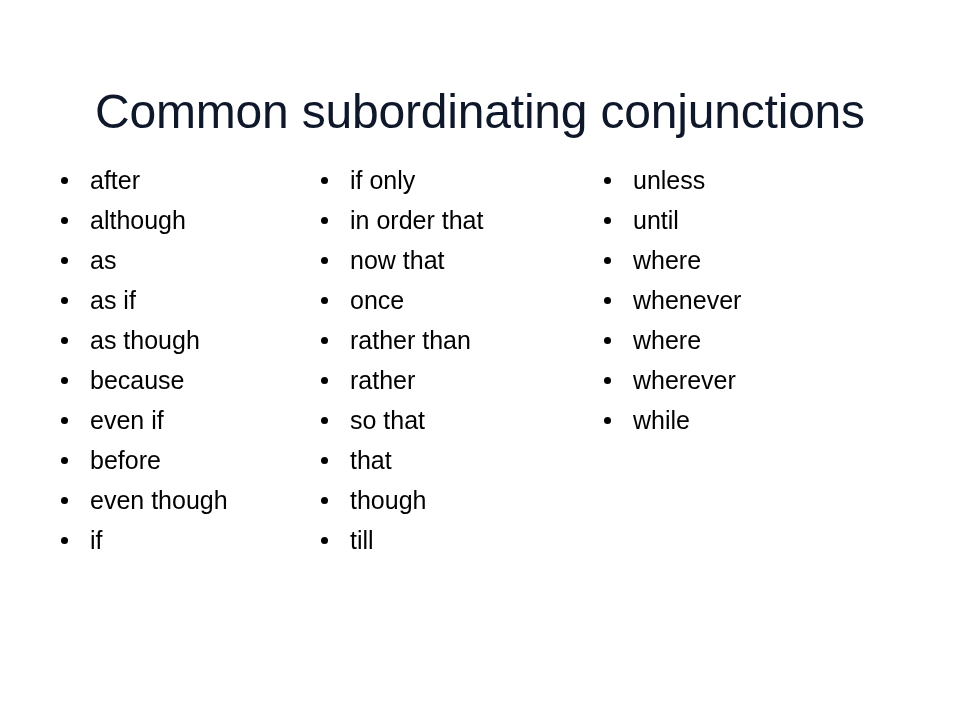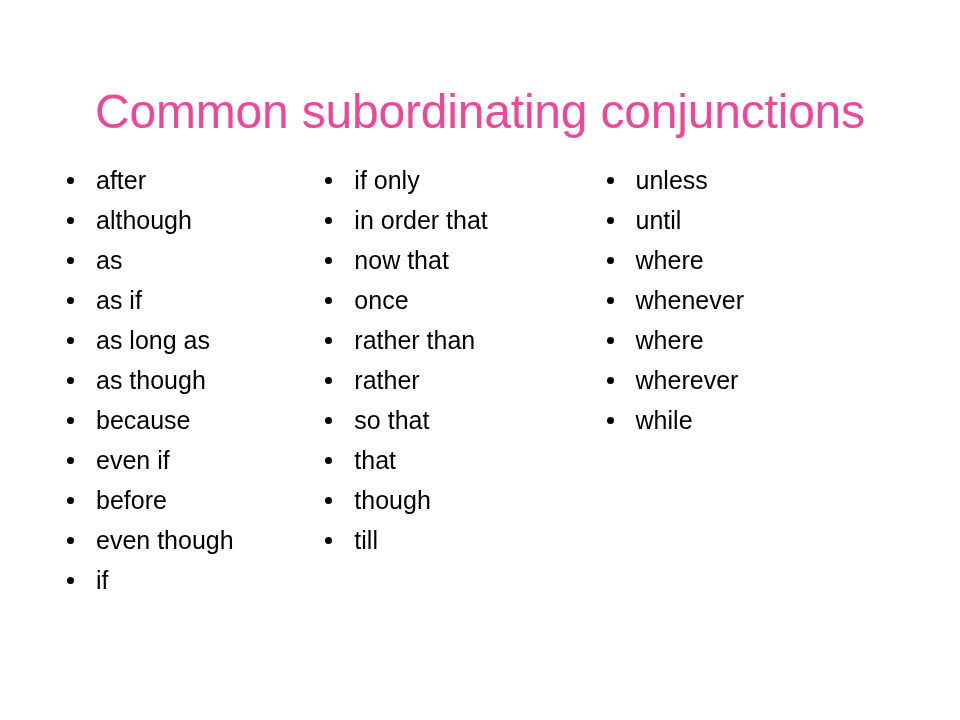--- a/index.html
+++ b/index.html
@@ -28,40 +28,40 @@
   .slide-title {
     position: absolute;
     left: 0;
     top: 52px;
     width: 960px;
     text-align: center;
     font-size: 48px;
     font-weight: 400;
     line-height: 56px;
     letter-spacing: -0.2px;
-    color: #ec4899;
+    color: #0f172a;
     white-space: nowrap;
   }
 
   .columns {
     position: absolute;
     left: 0;
     top: 160px;
     width: 960px;
     height: 480px;
     display: flex;
     flex-direction: row;
     align-items: flex-start;
   }
 
   .column {
     box-sizing: border-box;
   }
 
-  .column-1 { width: 285px; padding-left: 52px; margin-left: 6px; }
+  .column-1 { width: 285px; padding-left: 52px; }
   .column-2 { width: 282px; padding-left: 27px; }
   .column-3 { width: 393px; padding-left: 28px; }
 
   .bullet-list {
     list-style: none;
     margin: 0;
     padding: 0;
   }
 
   .bullet-item {
@@ -99,21 +99,20 @@
   <h1 class="slide-title">Common subordinating conjunctions</h1>
 
   <div class="columns">
 
     <div class="column column-1">
       <ul class="bullet-list">
           <li class="bullet-item"><span class="bullet-dot"></span><span class="bullet-text">after</span></li>
           <li class="bullet-item"><span class="bullet-dot"></span><span class="bullet-text">although</span></li>
           <li class="bullet-item"><span class="bullet-dot"></span><span class="bullet-text">as</span></li>
           <li class="bullet-item"><span class="bullet-dot"></span><span class="bullet-text">as if</span></li>
-          <li class="bullet-item"><span class="bullet-dot"></span><span class="bullet-text">as long as</span></li>
           <li class="bullet-item"><span class="bullet-dot"></span><span class="bullet-text">as though</span></li>
           <li class="bullet-item"><span class="bullet-dot"></span><span class="bullet-text">because</span></li>
           <li class="bullet-item"><span class="bullet-dot"></span><span class="bullet-text">even if</span></li>
           <li class="bullet-item"><span class="bullet-dot"></span><span class="bullet-text">before</span></li>
           <li class="bullet-item"><span class="bullet-dot"></span><span class="bullet-text">even though</span></li>
           <li class="bullet-item"><span class="bullet-dot"></span><span class="bullet-text">if</span></li>
         </ul>
     </div>
 
     <div class="column column-2">

